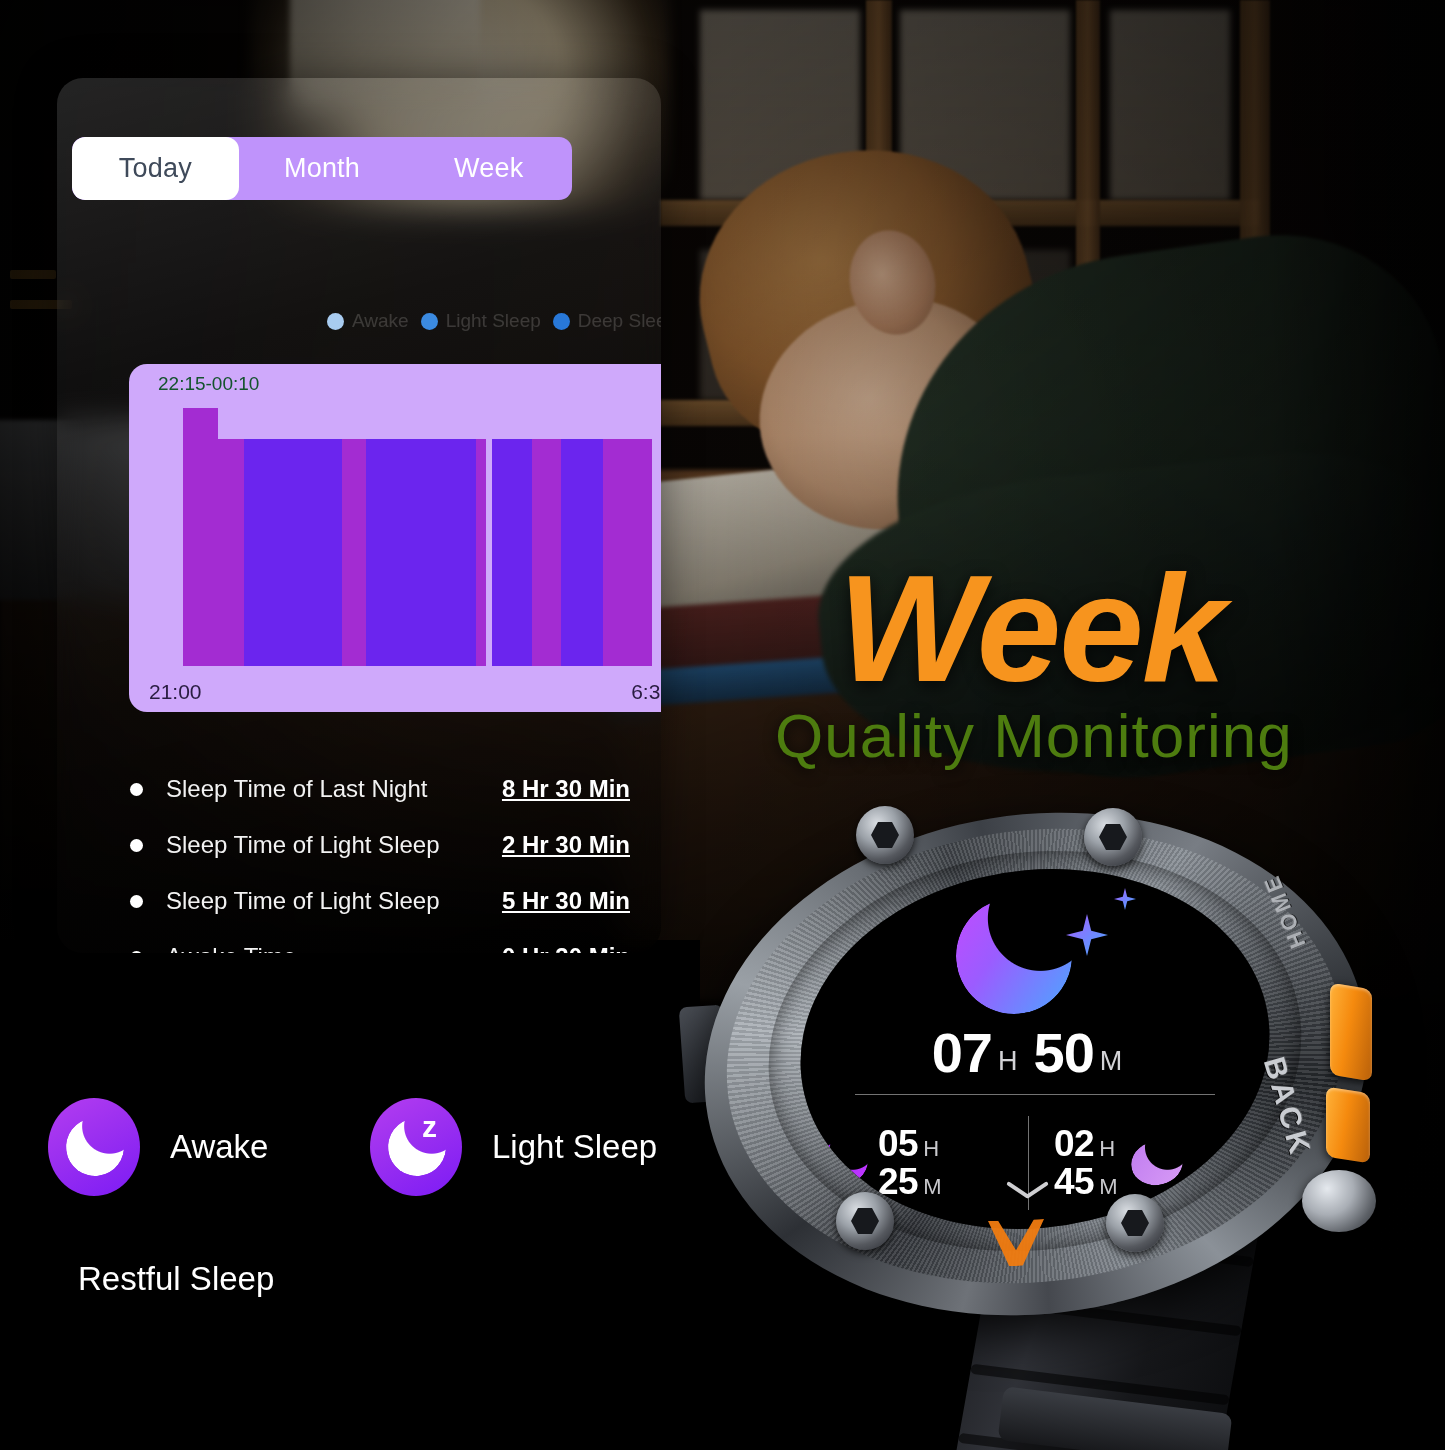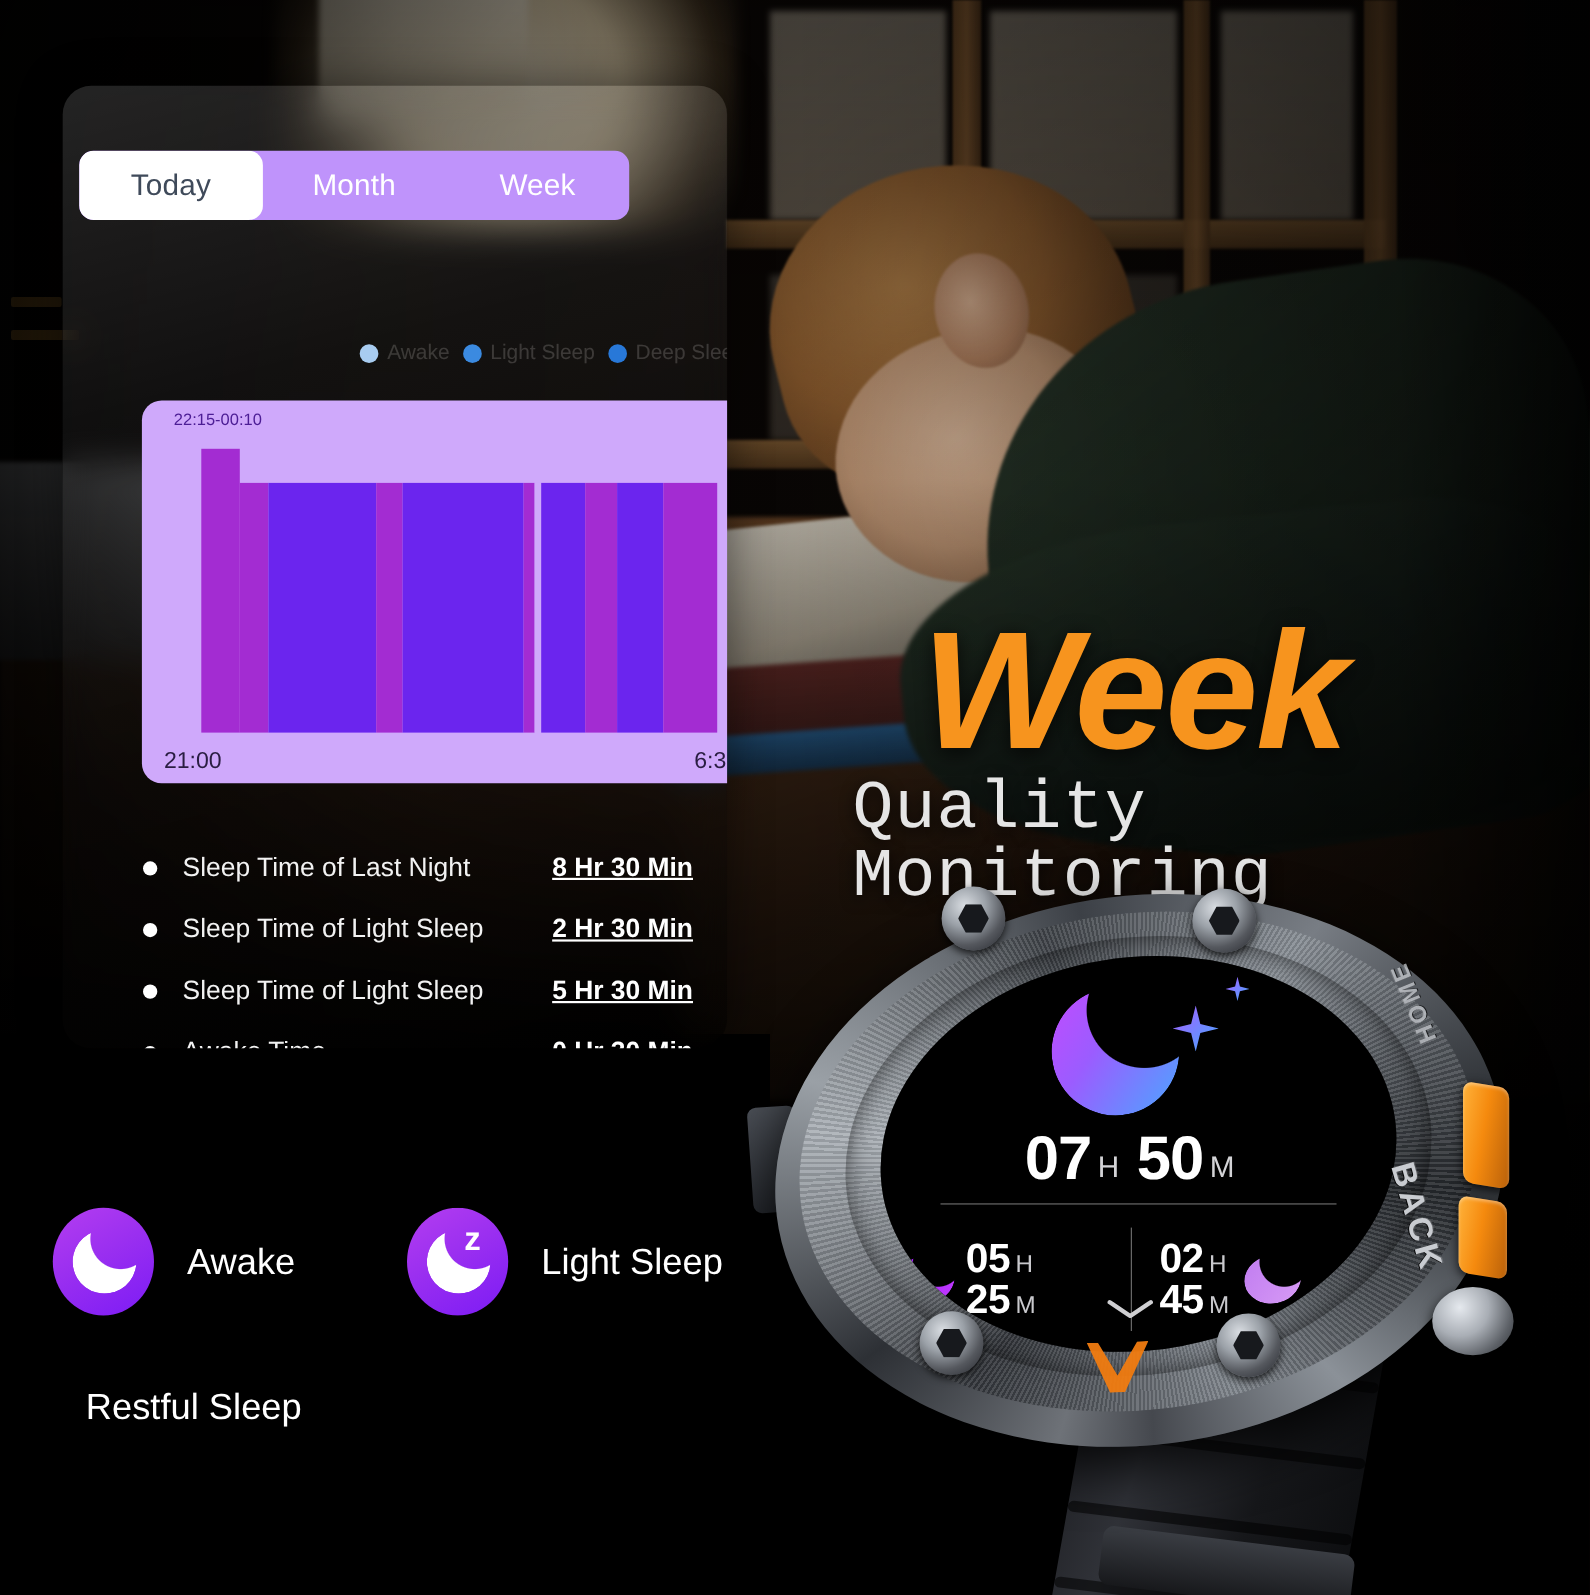--- a/index.html
+++ b/index.html
@@ -121,21 +121,21 @@
   .legend-unit{display:flex;align-items:center;margin-right:12px;}
   .legend-dot{width:17px;height:17px;border-radius:50%;flex:none;}
   .legend-text{font-size:19px;margin-left:8px;color:rgba(225,220,215,.20);white-space:nowrap;}
 
   
   #chart-panel{
     position:absolute;left:72px;top:286px;width:565px;height:348px;
     background:#cfa9fb;border-radius:18px;
   }
   #chart-caption{
-    position:absolute;left:29px;top:9px;font-size:15px;color:#4c1d95;
+    position:absolute;left:29px;top:9px;font-size:19px;color:#14532d;
   }
   #plot{
     position:absolute;left:54px;top:44px;width:469px;height:258px;
   }
   .seg{position:absolute;bottom:0;}
   #axis-left{position:absolute;left:20px;bottom:8px;font-size:21px;color:#2a1d42;}
   #axis-right{position:absolute;right:22px;bottom:8px;font-size:21px;color:#2a1d42;}
 
   
   #stats{position:absolute;left:73px;top:683px;width:500px;}
@@ -146,23 +146,22 @@
 
   
   #headline{
     position:absolute;left:838px;top:552px;
     font-size:152px;font-weight:bold;font-style:italic;color:#F7941E;
     letter-spacing:-2px;line-height:1;
     text-shadow:0 4px 18px rgba(0,0,0,.75);
   }
   #subheadline{
     position:absolute;left:775px;top:705px;
-    font-size:62px;color:#e5e5e5;letter-spacing:1px;line-height:1;
+    font-size:62px;color:#4d7c0f;letter-spacing:1px;line-height:1;
     text-shadow:0 3px 14px rgba(0,0,0,.8);
-    font-family:Liberation Mono, monospace;
   }
 
   
   #watch{position:absolute;left:676px;top:790px;width:720px;height:660px;}
 
   
   .strap{
     position:absolute;left:300px;top:330px;width:260px;height:460px;
     background:linear-gradient(100deg,#1c1d21 0%,#303238 28%,#16171a 62%,#0b0c0e 100%);
     border-radius:18px;transform:rotate(7deg) skewX(-3deg);

